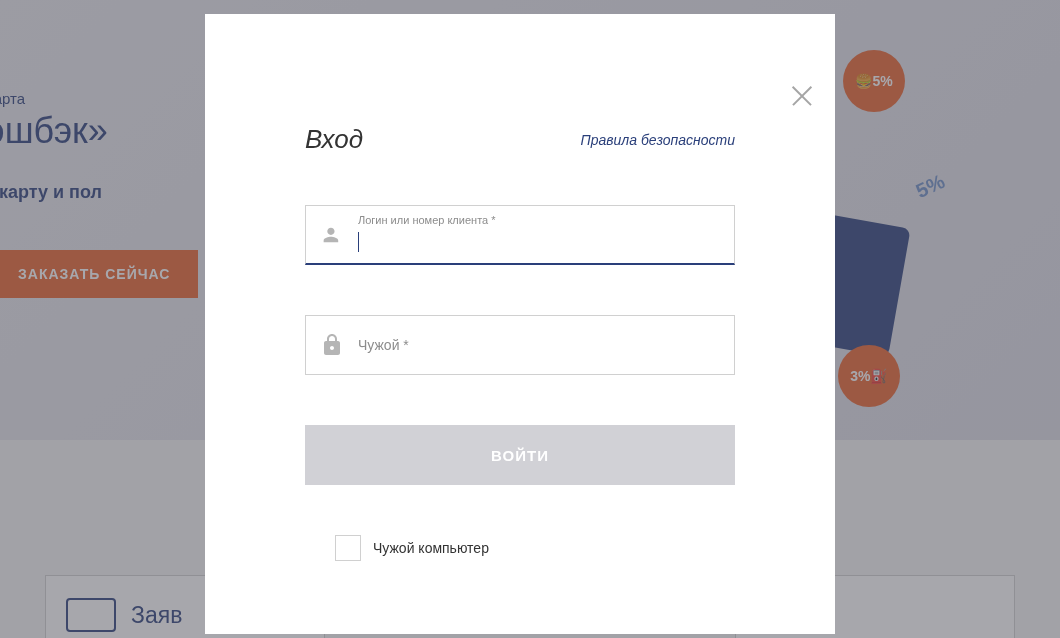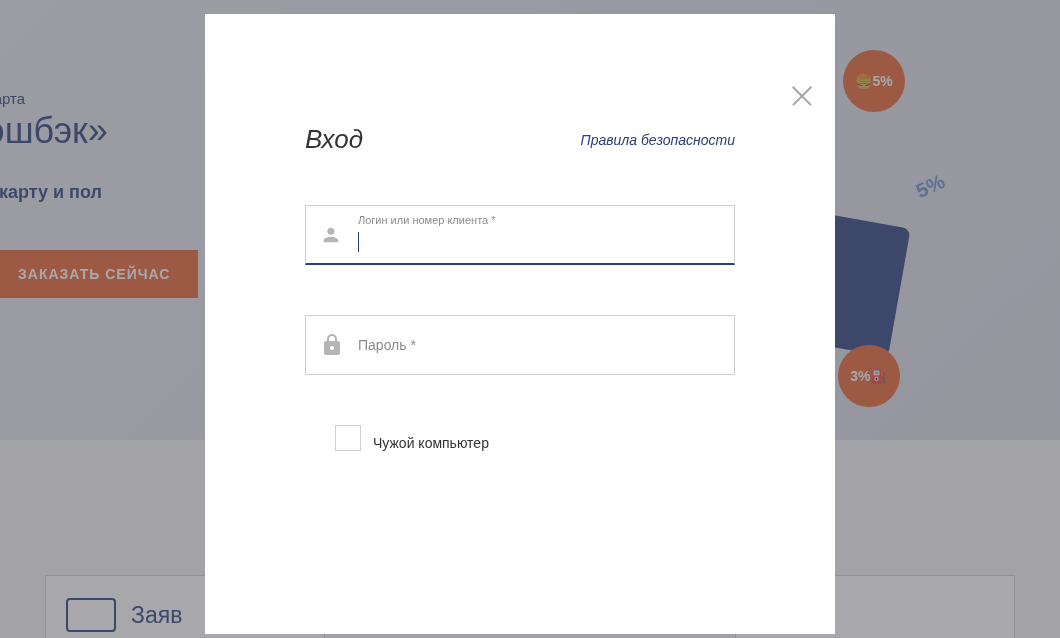--- a/index.html
+++ b/index.html
@@ -239,21 +239,21 @@
       border: none;
       font-size: 15px;
       font-weight: bold;
       letter-spacing: 1px;
       cursor: pointer;
       margin-bottom: 50px;
     }
     
     .checkbox-row {
       display: flex;
-      align-items: flex-end;
+      align-items: center;
       gap: 12px;
       margin-left: 30px;
       margin-bottom: 40px;
     }
     .checkbox {
       width: 26px;
       height: 26px;
       border: 1px solid #d0d0d0;
       background: #fff;
       cursor: pointer;
@@ -315,23 +315,24 @@
     </svg>
     <div class="input-label">Логин или номер клиента *</div>
     <div class="text-cursor"></div>
     <input class="input-field" type="text" style="">
   </div>
   
   <div class="input-group">
     <svg class="input-icon" viewBox="0 0 24 24" fill="currentColor">
       <path d="M18 8h-1V6c0-2.76-2.24-5-5-5S7 3.24 7 6v2H6c-1.1 0-2 .9-2 2v10c0 1.1.9 2 2 2h12c1.1 0 2-.9 2-2V10c0-1.1-.9-2-2-2zm-6 9c-1.1 0-2-.9-2-2s.9-2 2-2 2 .9 2 2-.9 2-2 2zM9 8V6c0-1.65 1.35-3 3-3s3 1.35 3 3v2H9z"></path>
     </svg>
-    <div class="input-label-center">Пароль *</div>
-
-  </div>
-  
+    <div class="input-label-center">Чужой *</div>
+
+  </div>
+  
+  <button class="submit-btn">ВОЙТИ</button>
   
   <div class="checkbox-row">
     <div class="checkbox"></div>
     <div class="checkbox-label">Чужой компьютер</div>
   </div>
   
 </div>
 
 </body></html>

